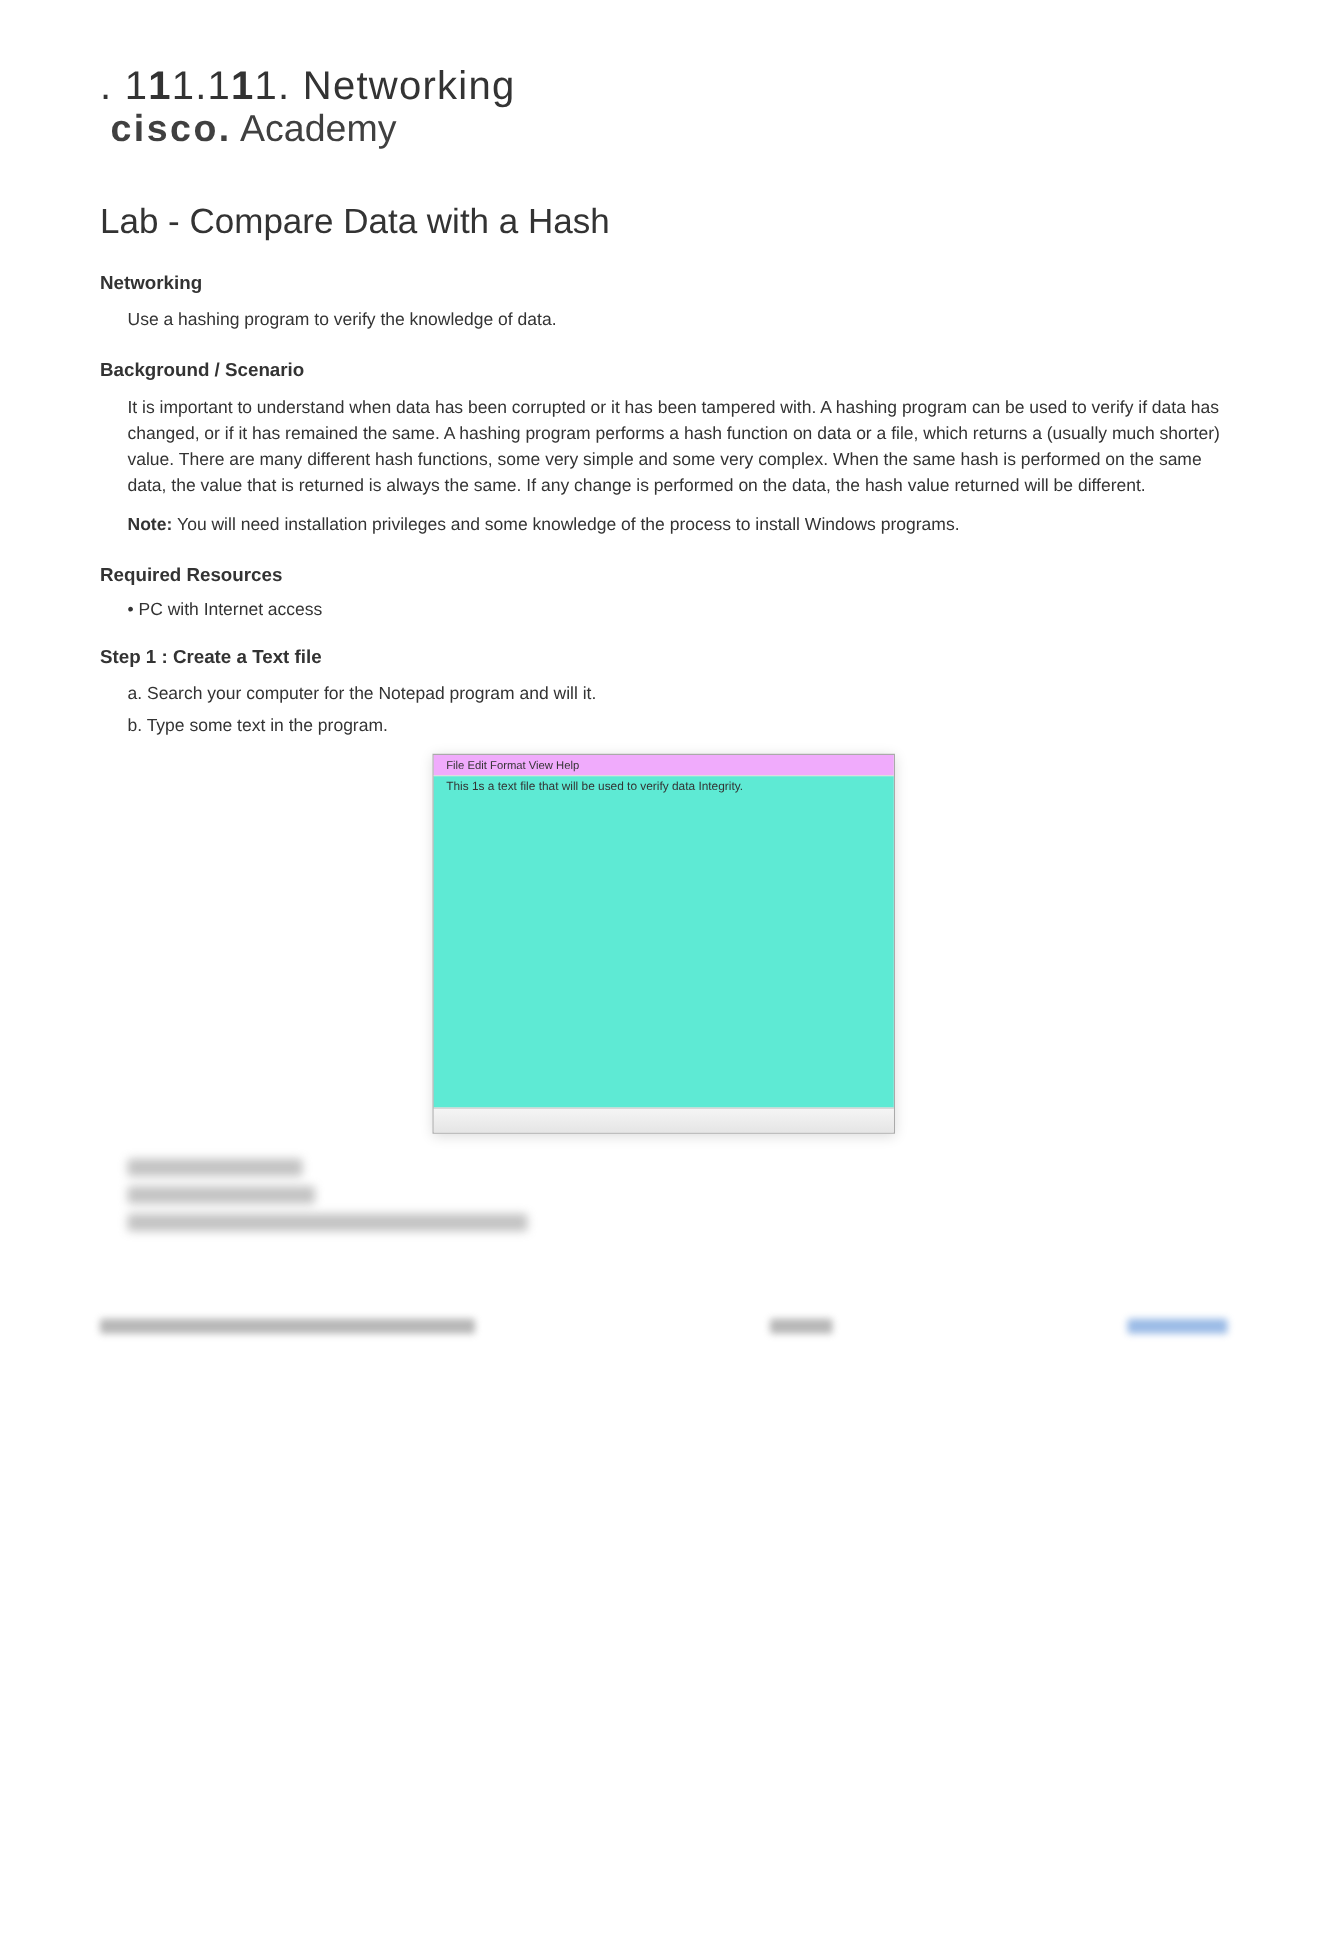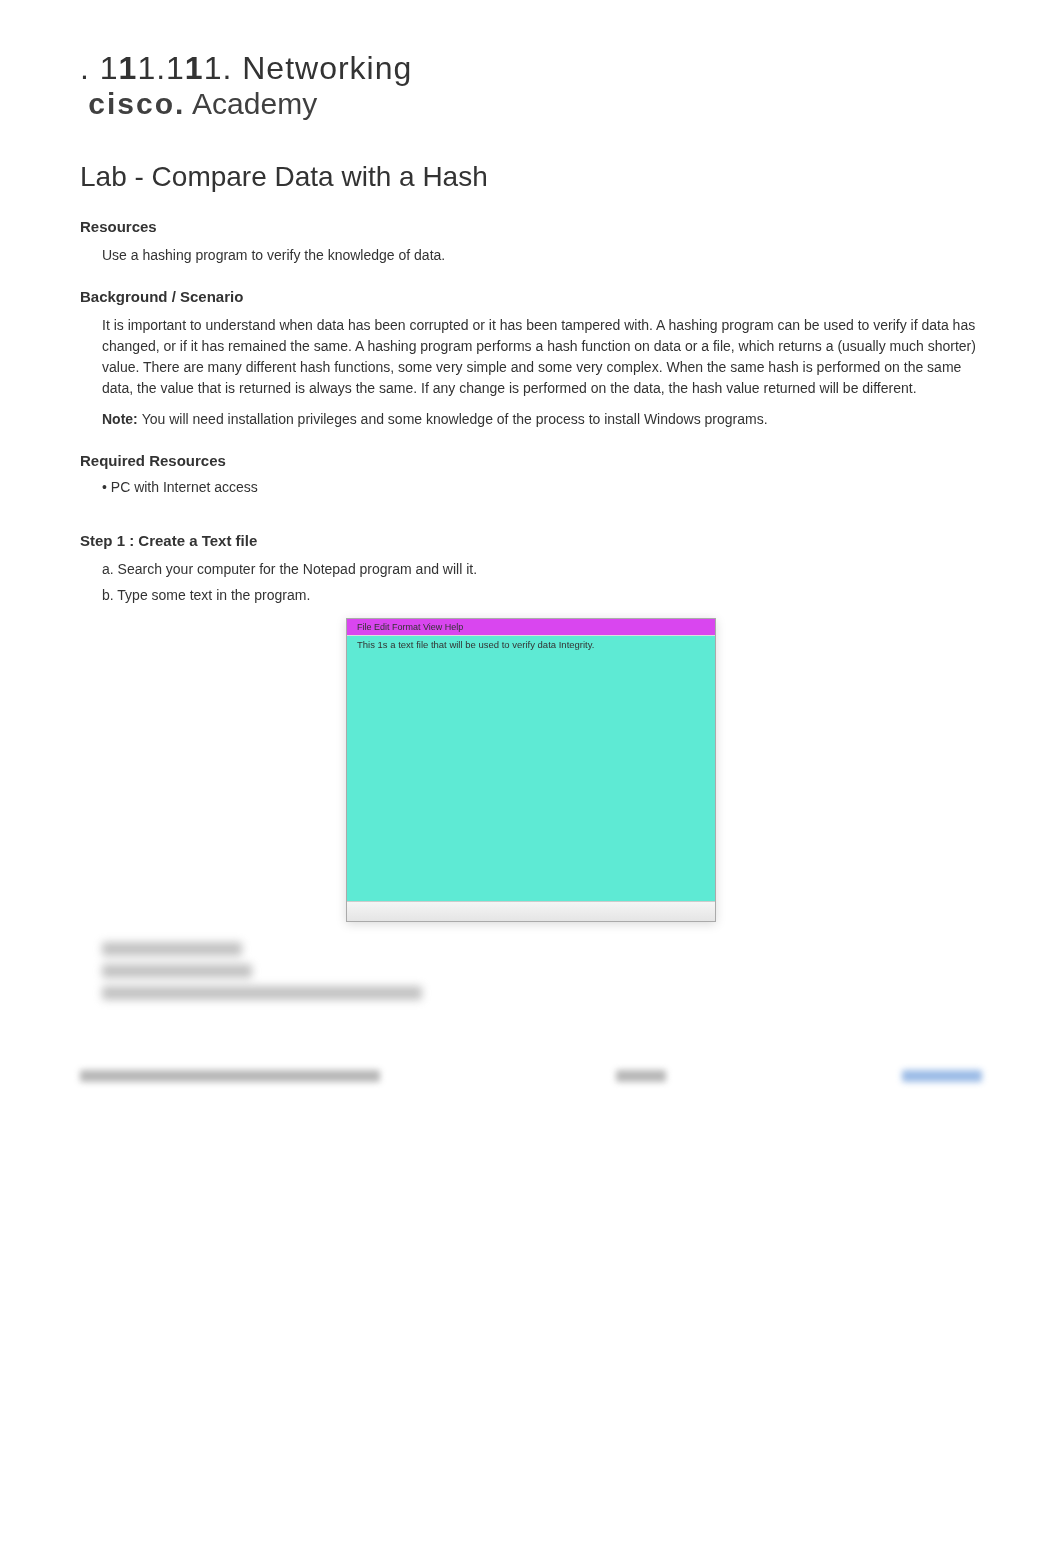--- a/index.html
+++ b/index.html
@@ -57,21 +57,21 @@
     .note-label {
       font-weight: bold;
     }
     .bullet {
       font-size: 14px;
       margin-left: 22px;
     }
     .step-heading {
       font-size: 15px;
       font-weight: bold;
-      margin-top: 37px;
+      margin-top: 22px;
       margin-bottom: 12px;
     }
     .step-item {
       font-size: 14px;
       margin-left: 22px;
       margin-bottom: 10px;
     }
     .notepad-window {
       width: 370px;
       margin: 15px auto 20px auto;
@@ -102,21 +102,21 @@
     }
     .close-btn {
       width: 30px;
       height: 100%;
       background: linear-gradient(to bottom, #e88, #c44);
     }
     .notepad-menu {
       font-size: 9px;
       padding: 3px 10px;
       color: #333;
-      background: #d946ef;
+      background: #f0abfc;
       border-bottom: 1px solid #ddd;
     }
     .notepad-content {
       font-size: 9.5px;
       padding: 3px 10px;
       min-height: 265px;
       background: #5eead4;
       color: #333;
     }
     .notepad-statusbar {
@@ -173,21 +173,21 @@
   <div class="header-line1">
     <span>. 1</span><span class="bold-one">1</span><span>1.1</span><span class="bold-one">1</span><span>1. Networking</span>
   </div>
   <div class="header-line2">
     &nbsp;<span class="cisco">cisco.</span><span> Academy</span>
   </div>
 </div>
 
 <h1 class="lab-title">Lab - Compare Data with a Hash</h1>
 
-<h2 class="section-heading">Resources</h2>
+<h2 class="section-heading">Networking</h2>
 <p class="body-text">Use a hashing program to verify the knowledge of data.</p>
 
 <h2 class="section-heading">Background / Scenario</h2>
 <p class="body-text">It is important to understand when data has been corrupted or it has been tampered with. A hashing program can be used to verify if data has changed, or if it has remained the same. A hashing program performs a hash function on data or a file, which returns a (usually much shorter) value. There are many different hash functions, some very simple and some very complex. When the same hash is performed on the same data, the value that is returned is always the same. If any change is performed on the data, the hash value returned will be different.</p>
 <p class="note">
   <span class="note-label">Note: </span><span>You will need installation privileges and some knowledge of the process to install Windows programs.</span>
 </p>
 
 <h2 class="section-heading">Required Resources</h2>
 <p class="bullet">• PC with Internet access</p>

